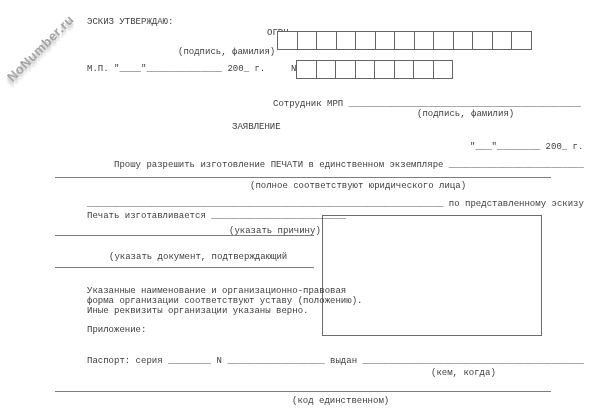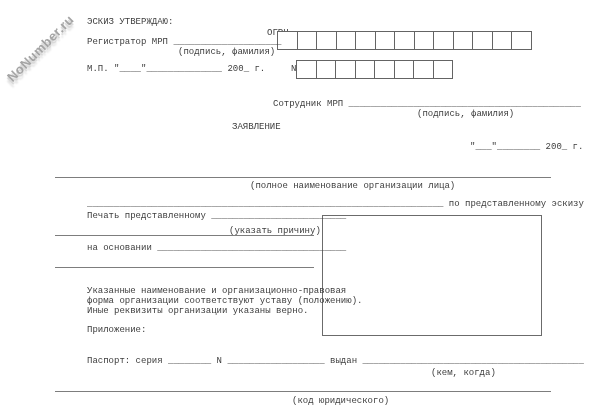--- a/index.html
+++ b/index.html
@@ -51,21 +51,20 @@
       <div class="cell"></div>
       <div class="cell"></div>
       <div class="cell"></div>
       <div class="cell"></div>
       <div class="cell"></div>
       <div class="cell"></div>
       <div class="cell"></div>
       <div class="cell"></div>
     </div>
 
-  <div class="tl" style="left:55px;top:37px">Регистратор МРП ____________________</div>
   <div class="tl" style="left:146px;top:47px">(подпись, фамилия)</div>
 
   <div class="tl" style="left:55px;top:64px">М.П. "____"______________ 200_ г.</div>
   <div class="tl" style="left:259px;top:64px">N г.р.</div>
   <div class="grid" style="left:296px;top:60px">
       <div class="cell"></div>
       <div class="cell"></div>
       <div class="cell"></div>
       <div class="cell"></div>
       <div class="cell"></div>
@@ -73,40 +72,41 @@
       <div class="cell"></div>
       <div class="cell"></div>
     </div>
 
   <div class="tl" style="left:241px;top:99px">Сотрудник МРП ___________________________________________</div>
   <div class="tl" style="left:385px;top:109px">(подпись, фамилия)</div>
 
   <div class="tl" style="left:200px;top:122px">ЗАЯВЛЕНИЕ</div>
   <div class="tl" style="left:438px;top:142px">"___"________ 200_ г.</div>
 
+  <div class="tl" style="left:82px;top:160px">Прошу разрешить изготовление ПЕЧАТИ в единственном экземпляре _________________________</div>
   <div class="rule" style="left:55px;top:177px;width:496px"></div>
-  <div class="tl" style="left:218px;top:181px">(полное наименование организации лица)</div>
+  <div class="tl" style="left:218px;top:181px">(полное соответствуют юридического лица)</div>
 
   <div class="tl" style="left:55px;top:199px">__________________________________________________________________ по представленному эскизу</div>
 
   <div id="sketch-box"></div>
 
-  <div class="tl" style="left:55px;top:211px">Печать представленному _________________________</div>
+  <div class="tl" style="left:55px;top:211px">Печать изготавливается _________________________</div>
   <div class="tl" style="left:197px;top:226px">(указать причину)</div>
 
   <div class="rule" style="left:55px;top:235px;width:259px"></div>
-  <div class="tl" style="left:55px;top:243px">на основании ___________________________________</div>
+  <div class="tl" style="left:77px;top:252px">(указать документ, подтверждающий</div>
 
   <div class="rule" style="left:55px;top:267px;width:259px"></div>
 
   <div class="tl" style="left:55px;top:286px">Указанные наименование и организационно-правовая</div>
   <div class="tl" style="left:55px;top:296px">форма организации соответствуют уставу (положению).</div>
   <div class="tl" style="left:55px;top:306px">Иные реквизиты организации указаны верно.</div>
 
   <div class="tl" style="left:55px;top:325px">Приложение:</div>
 
   <div class="tl" style="left:55px;top:356px">Паспорт: серия ________ N __________________ выдан _________________________________________</div>
   <div class="tl" style="left:399px;top:368px">(кем, когда)</div>
 
   <div class="rule" style="left:55px;top:391px;width:496px"></div>
-  <div class="tl" style="left:260px;top:396px">(код юридического)</div>
+  <div class="tl" style="left:260px;top:396px">(код единственном)</div>
 
 </div>
 
 </body></html>

